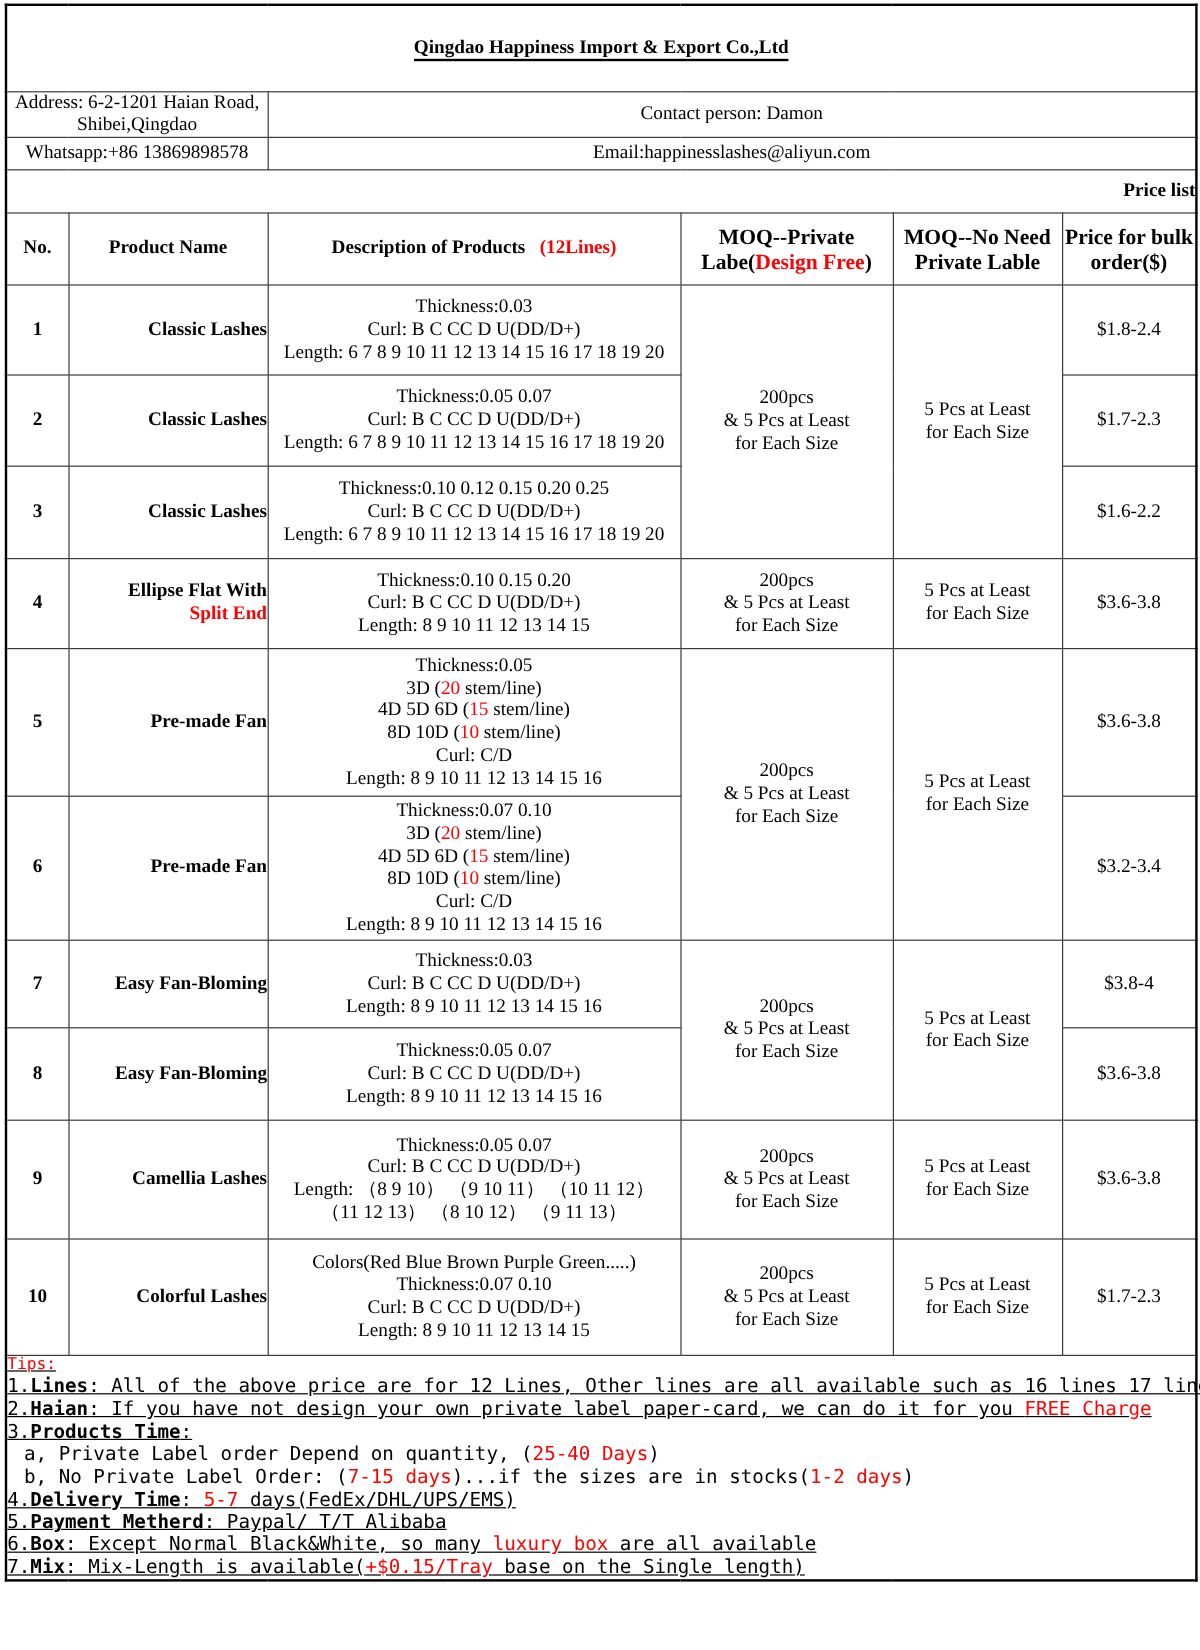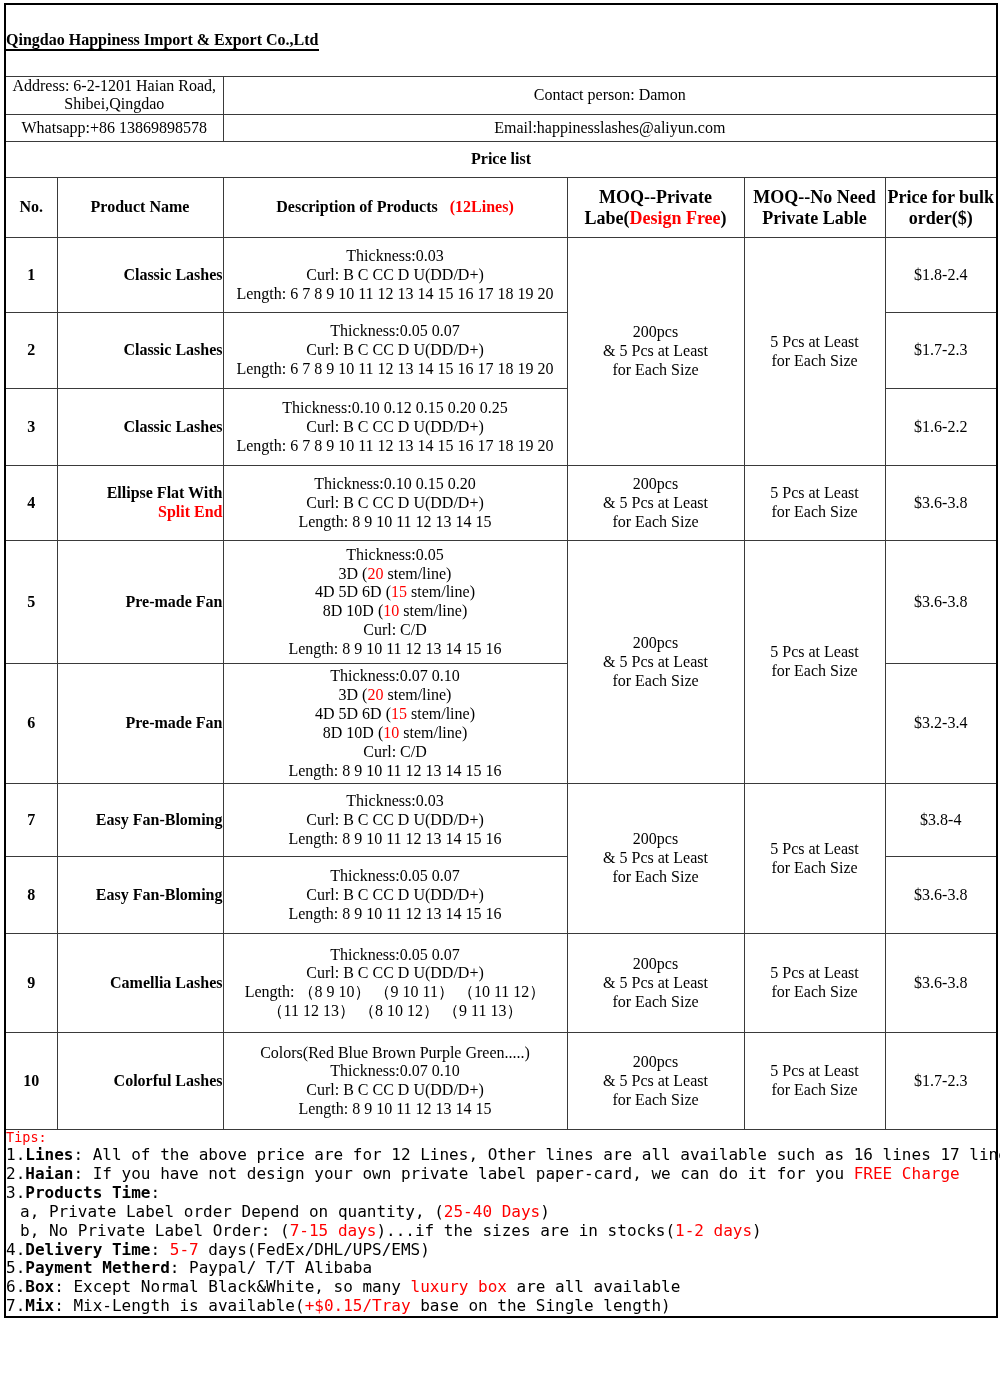--- a/index.html
+++ b/index.html
@@ -28,38 +28,38 @@
   table.main td {
     border: 1px solid #3a3a3a;
     padding: 0;
     vertical-align: middle;
     font-size: 16px;
     line-height: 1.18;
   }
   
   .doc-title {
     height: 72px;
-    text-align: left;
+    text-align: center;
     font-size: 29px;
     font-weight: bold;
     letter-spacing: 0px;
   }
   .doc-title span.u {
     border-bottom: 2px solid #000;
     padding-bottom: 1px;
   }
   .contact-cell {
     height: 27px;
     text-align: center;
     font-size: 15.5px;
     padding: 2px 6px;
   }
   .pricelist-cell {
     height: 36px;
-    text-align: center;
+    text-align: right;
     font-size: 21px;
     font-weight: bold;
   }
   
   .hdr td {
     text-align: center;
     font-weight: bold;
     font-size: 17px;
     height: 60px;
     padding: 3px 2px;
@@ -96,20 +96,21 @@
     font-size: 16.5px;
   }
   
   .tips-cell {
     padding: 4px 6px 6px 6px;
     font-family: "DejaVu Sans Mono", "Liberation Mono", monospace;
     font-size: 12.2px;
     line-height: 1.42;
     text-align: left;
     vertical-align: top;
+    text-decoration: underline;
   }
   .tips-cell .t-head {
     color: #ff0000;
     font-size: 13.5px;
   }
   .tips-cell .li { white-space: nowrap; }
   .tips-cell .lbl { font-weight: bold; margin-top: 20px; }
   .tips-cell .sub { padding-left: 14px; display: inline-block; }
 </style>
 </head>

